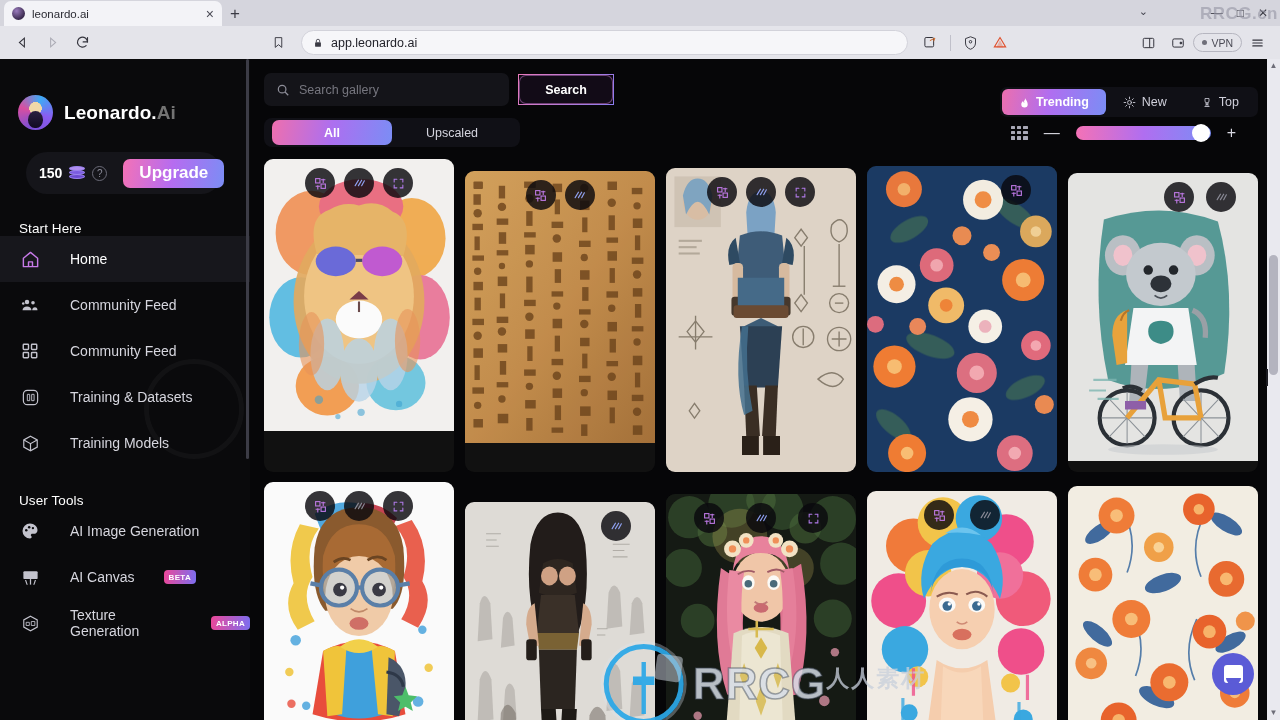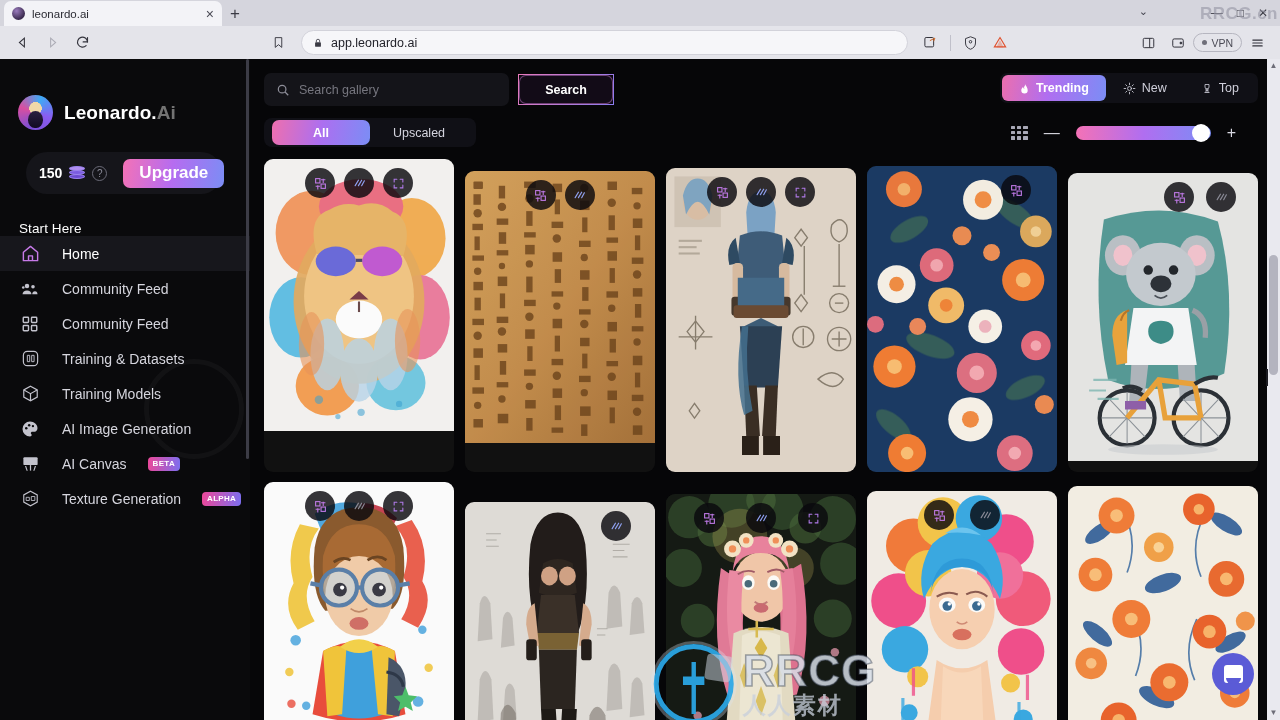--- a/index.html
+++ b/index.html
@@ -130,21 +130,21 @@
     background: linear-gradient(100deg, #f472b6 0%, #b66cf0 48%, #7b8df5 100%);
     color: #fff; font-size: 17px; font-weight: bold;
     font-family: "Liberation Sans", sans-serif;
   }
 
   .sec-title {
     font-size: 13.5px; font-weight: normal; color: #fff;
     padding: 27px 0 0 19px; letter-spacing: .1px;
   }
   .navitem {
-    height: 35px; display: flex; align-items: center; gap: 21px;
+    height: 46px; display: flex; align-items: center; gap: 29px;
     padding-left: 19px; cursor: pointer; color: #d6d6de; font-size: 14px;
   }
   .navitem.active { background: #17171c; color: #fff; }
   .navitem .ico {
     width: 22px; height: 22px; flex: none; display: flex;
     align-items: center; justify-content: center; color: #c3c3cd;
   }
   .navitem.active .ico { color: #c77ae8; }
   .badge {
     font-size: 8px; font-weight: bold; color: #fff; padding: 2.5px 5px;
@@ -178,36 +178,36 @@
   .search-wrap input::placeholder { color: #76767f; }
   .search-btn {
     width: 96px; height: 31px; border-radius: 8px; cursor: pointer;
     background: #120b17; border: 1px solid;
     border-image: linear-gradient(120deg, #e879b9, #8b7bf0) 1;
     color: #fff; font-size: 12.5px; font-weight: bold;
     font-family: "Liberation Sans", sans-serif;
     box-shadow: inset 0 0 0 1px rgba(200,120,210,.5);
   }
   .segmented {
-    position: absolute; right: 22px; top: 14px;
+    position: absolute; right: 22px; top: 28px;
     height: 30px; background: #101016; border-radius: 7px;
     display: flex; align-items: center; padding: 2px;
   }
   .seg {
     height: 26px; padding: 0 17px; border-radius: 6px; cursor: pointer;
     display: flex; align-items: center; gap: 6px;
     font-size: 12.5px; color: #cfcfda;
   }
   .seg.active {
     background: linear-gradient(100deg, #ec6fae 0%, #b06ef0 45%, #7b8df5 100%);
     color: #fff; font-weight: bold;
   }
   .tb-row2 { display: flex; align-items: center; margin-top: 12px; position: relative; }
   .pill-tabs {
-    width: 212px; height: 29px; background: #101016; border-radius: 8px;
+    width: 256px; height: 29px; background: #101016; border-radius: 8px;
     display: flex; align-items: center; padding: 8px;
   }
   .ptab {
     flex: 1; height: 25px; border-radius: 7px; cursor: pointer;
     display: flex; align-items: center; justify-content: center;
     font-size: 12.5px; color: #d4d4de;
   }
   .ptab.active {
     background: linear-gradient(100deg, #ee6fae 0%, #ac6ff0 50%, #7b8df5 100%);
     color: #fff; font-weight: bold;
@@ -270,21 +270,21 @@
   .wm-ring::before {
     content:""; position:absolute; left:50%; top:13px; transform:translateX(-50%);
     width:22px; height:52px; background:#2ba8e8;
     clip-path: polygon(40% 0,60% 0,60% 28%,100% 28%,100% 44%,60% 44%,60% 100%,40% 100%,40% 44%,0 44%,0 28%,40% 28%);
   }
   .wm-ring::after {
     content:""; position:absolute; right:-3px; top:6px; width:26px; height:26px;
     background: rgba(205,215,225,.55); border-radius: 4px;
     transform: rotate(8deg);
   }
-  .wm-txt { display: flex; flex-direction: column; }
+  .wm-txt { display: flex; flex-direction: row; }
   .wm-rrcg {
     font-size: 44px; font-weight: bold; letter-spacing: 1px;
     color: rgba(215,222,232,.9); line-height: .92;
     -webkit-text-stroke: 1.5px rgba(60,70,85,.5);
   }
   .wm-cn {
     font-size: 23px; font-weight: bold; letter-spacing: 2px;
     color: rgba(200,208,220,.82); line-height: 1.05; margin-top: 2px;
     font-family: "DejaVu Sans", sans-serif;
   }
@@ -492,20 +492,21 @@
       <div class="navitem">
         <span class="ico">
           <svg width="19" height="19" viewBox="0 0 24 24" fill="none" stroke="currentColor" stroke-width="1.5">
               <path d="M12 2.8 20.5 7.5v9L12 21.2 3.5 16.5v-9z"></path>
               <path d="M3.7 7.6 12 12.2l8.3-4.6M12 12.2V21"></path>
             </svg>
         </span>
         <span>Training Models</span>
       </div>
 
+      <div class="sec-title">User Tools</div>
 
       <div class="navitem">
         <span class="ico">
           <svg width="20" height="20" viewBox="0 0 24 24" fill="currentColor">
               <path d="M12 3a9 9 0 1 0 0 18c1.3 0 2-.8 2-1.7 0-.5-.2-.9-.5-1.2-.3-.3-.5-.7-.5-1.1 0-.9.8-1.6 1.7-1.6h1.4A4.4 4.4 0 0 0 21 11C21 6.6 17 3 12 3z"></path>
               <circle cx="7.5" cy="11" r="1.5" fill="#0a0a0c"></circle>
               <circle cx="11" cy="7.5" r="1.5" fill="#0a0a0c"></circle>
               <circle cx="15.5" cy="8.5" r="1.4" fill="#0a0a0c"></circle>
             </svg>
         </span>

